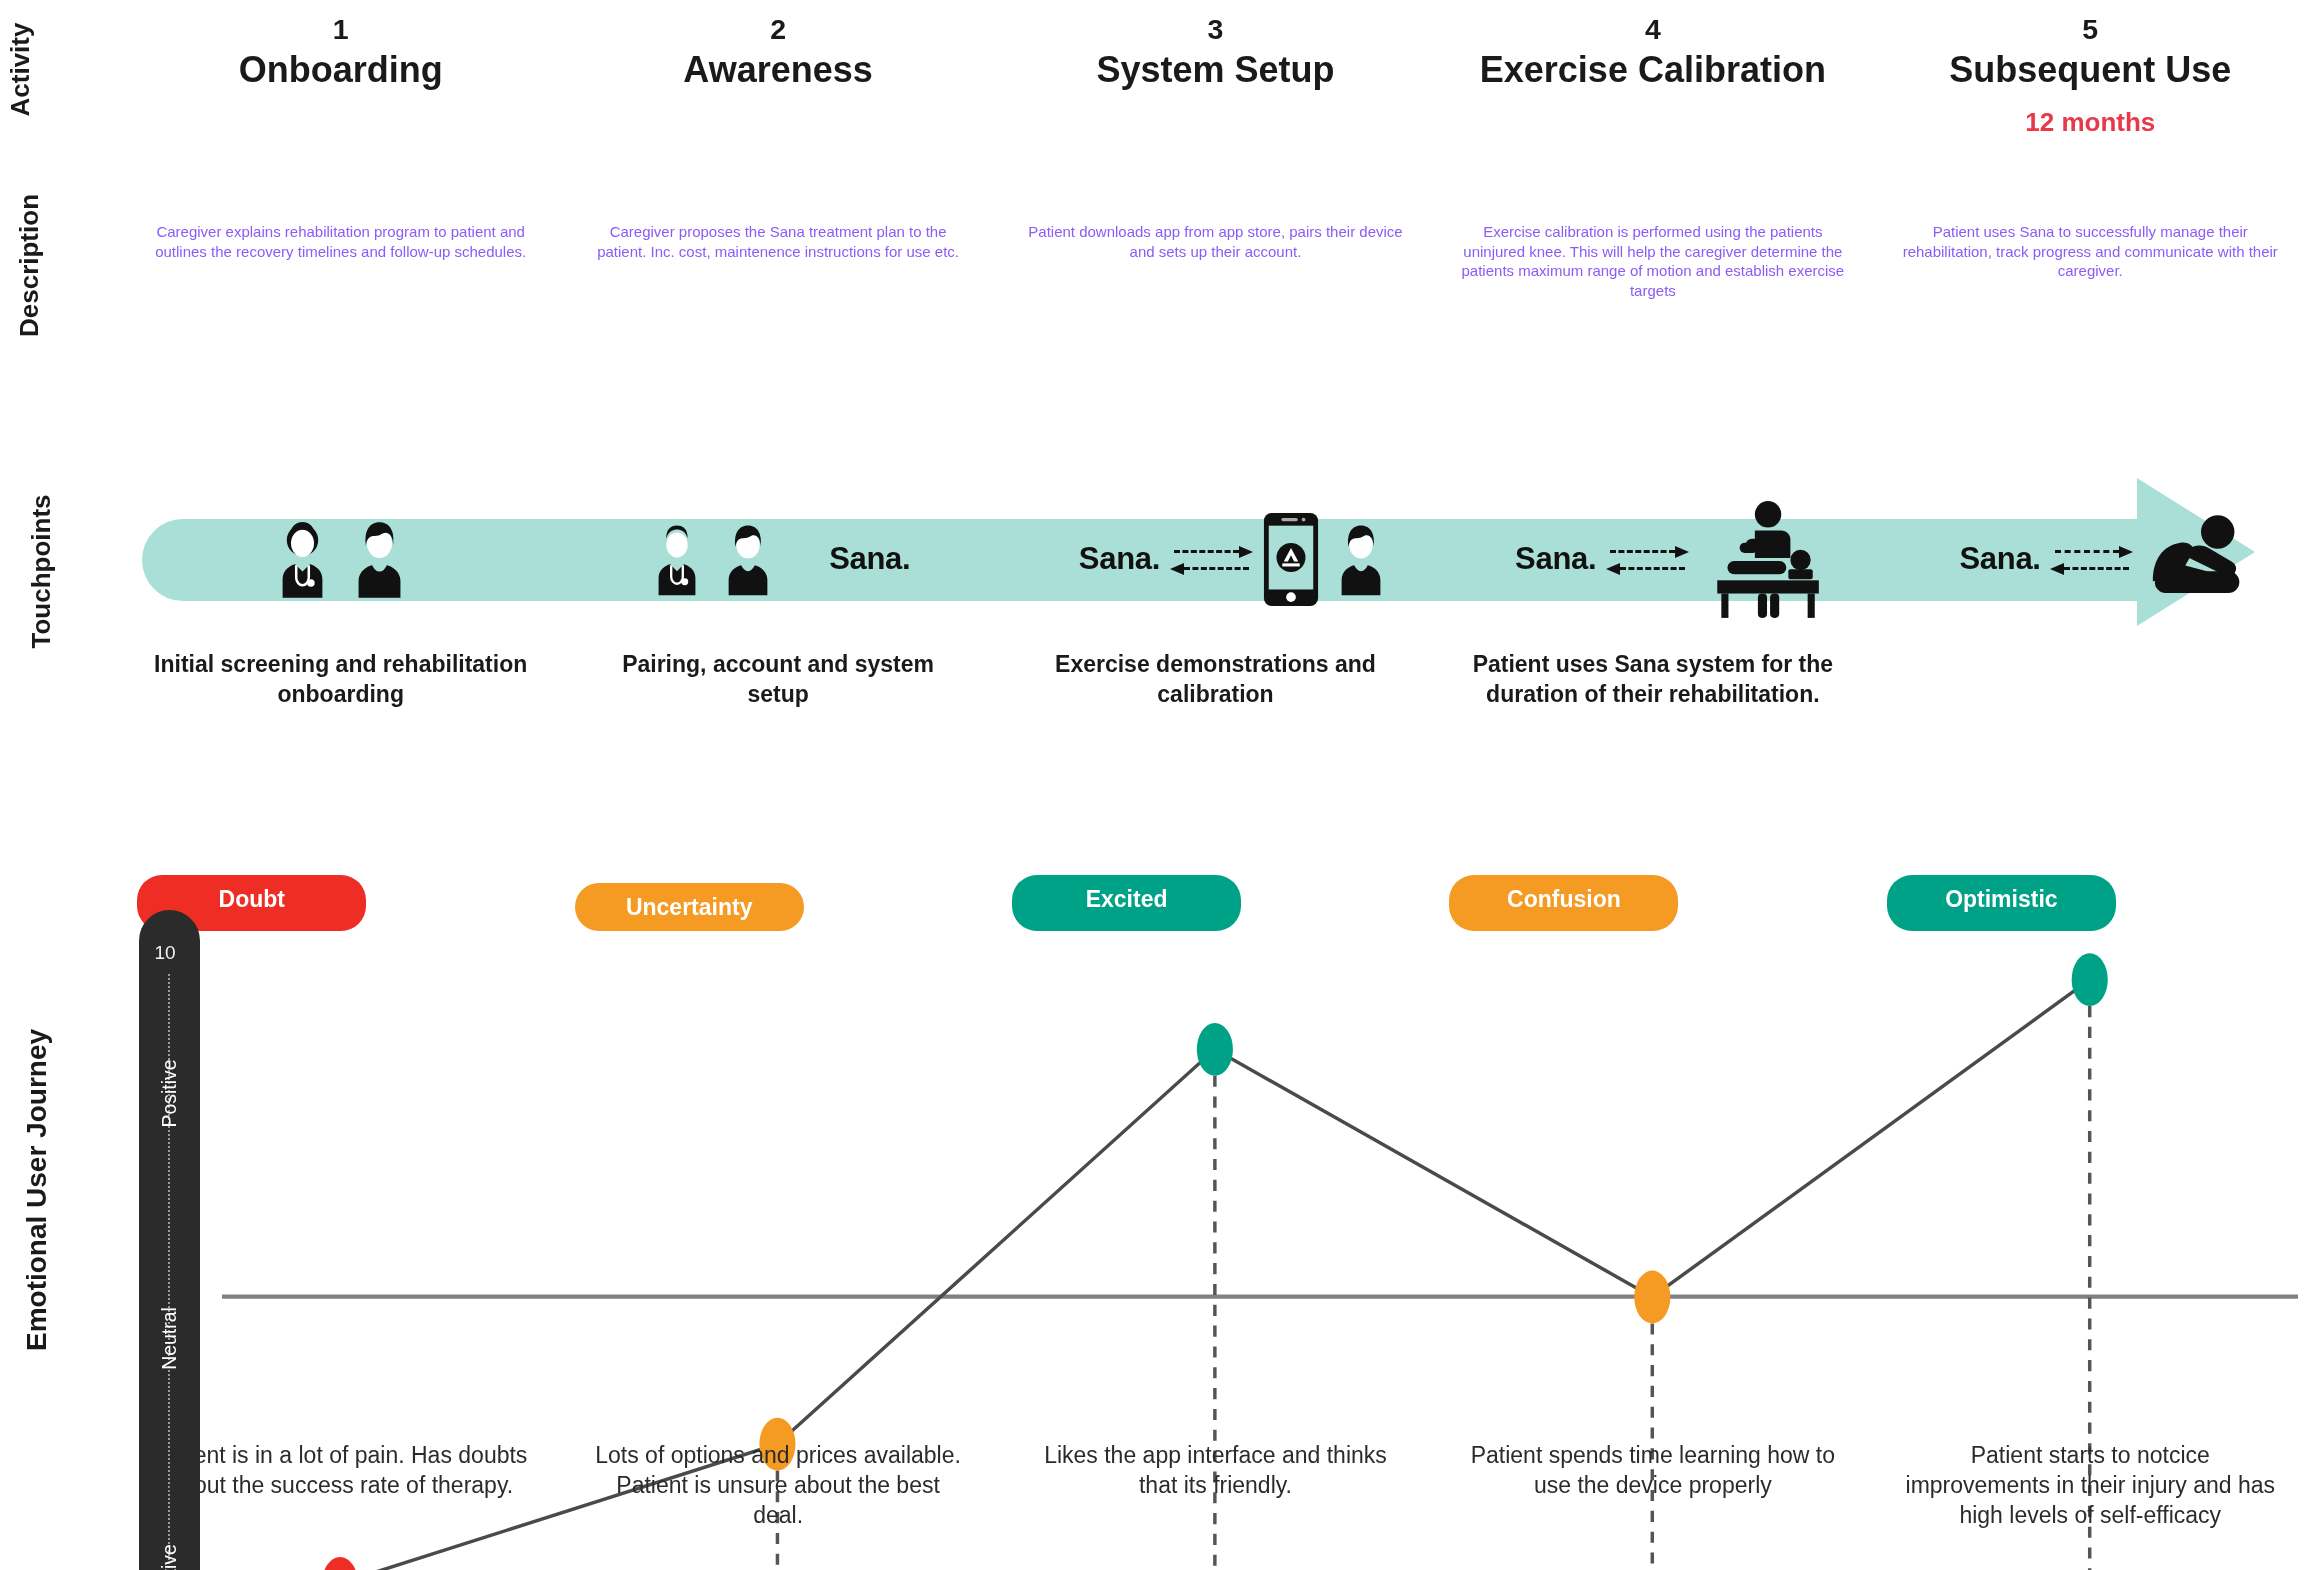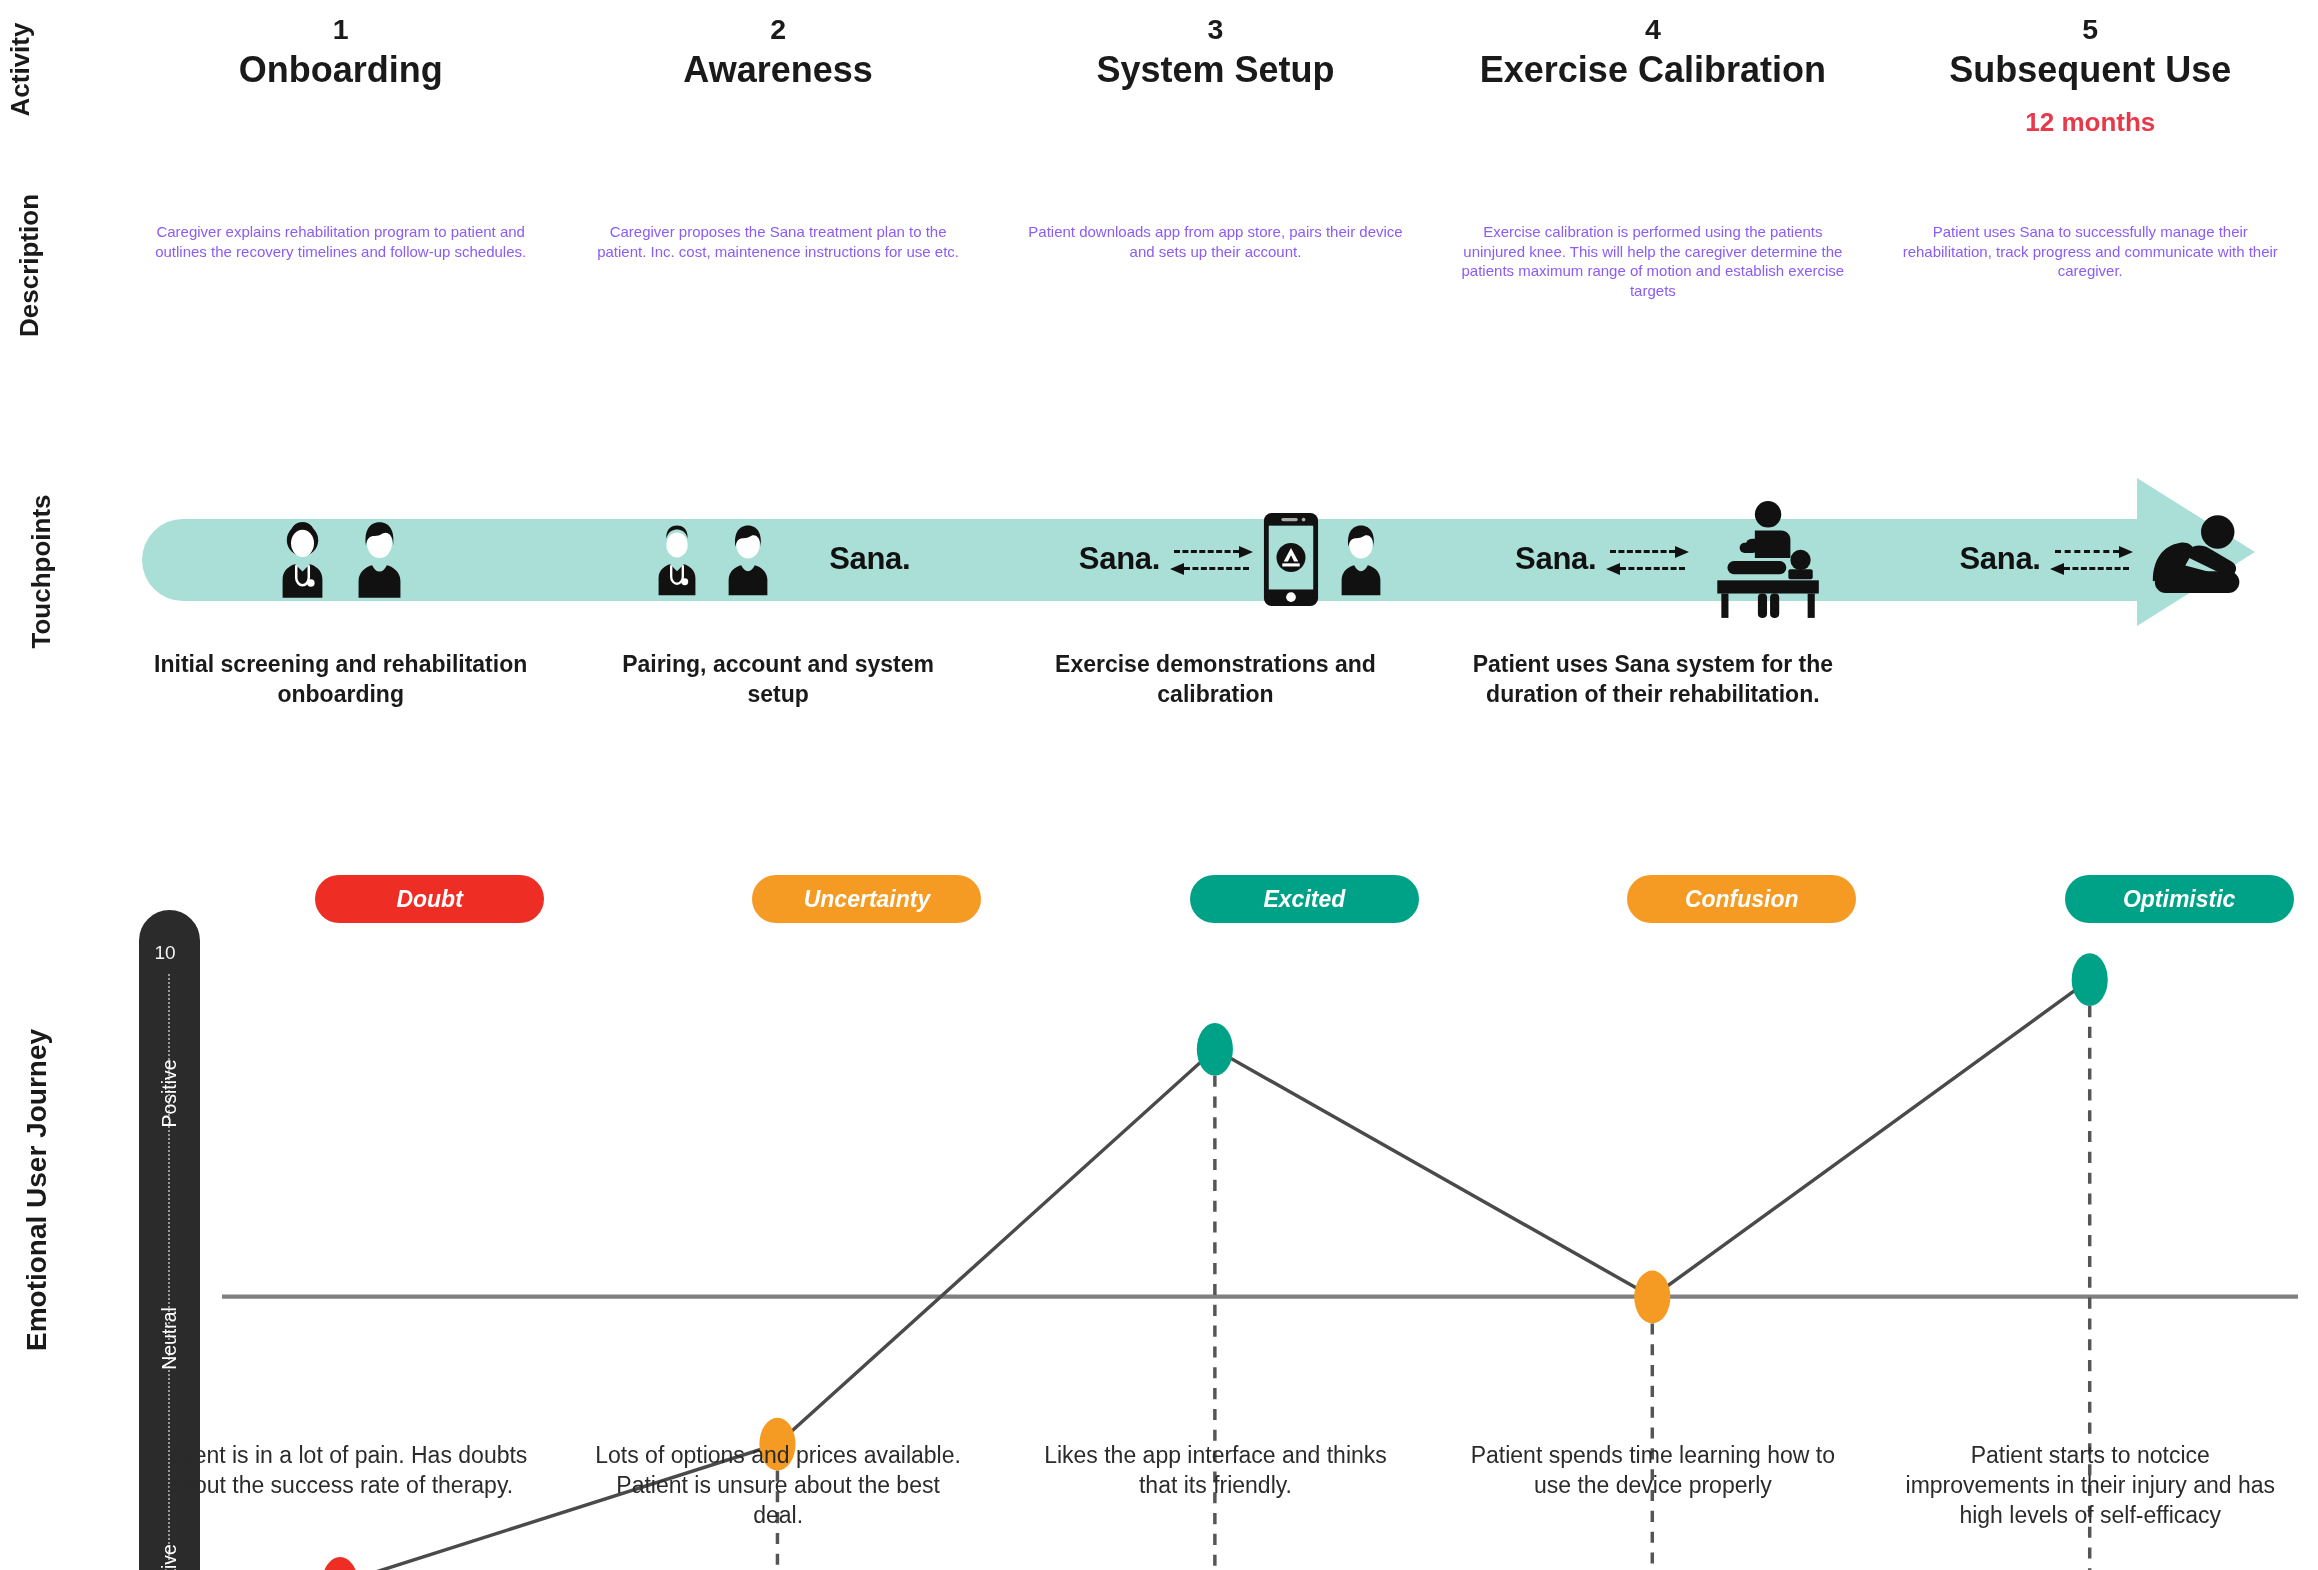--- a/index.html
+++ b/index.html
@@ -96,21 +96,21 @@
   
   .tpcap-row { position: absolute; left: 122px; top: 649px; width: 2187px; display: flex; }
   .tpcap-row .col { padding: 0 32px; }
   .tpcap { font-size: 23px; font-weight: 700; line-height: 1.32; color: #1a1a1a; }
 
   
   .journey { position: absolute; left: 0; top: 854px; width: 2319px; height: 717px; }
 
   
   .pill-row { position: absolute; left: 122px; top: 21px; width: 2187px; display: flex; }
-  .pill-row .col { display: flex; justify-content: flex-end; font-style: italic; }
+  .pill-row .col { display: flex; justify-content: flex-start; }
   .pill {
     display: inline-block;
     min-width: 229px;
     padding: 9.7px 21px;
     border-radius: 25px;
     color: #fff;
     font-size: 23px;
     font-weight: 700;
     text-align: center;
     line-height: 1.25;
@@ -340,21 +340,21 @@
     </div>
   </div>
 
   <div class="journey">
 
     <div class="pill-row">
       <div class="col">
         <span class="pill" id="pill1" style="background: rgb(238, 45, 36);">Doubt</span>
       </div>
       <div class="col">
-        <span class="pill" id="pill2" style="background: rgb(245, 154, 35);">Uncertainty</span>
+        <span class="pill" id="pill2" style="background: rgb(245, 154, 35); margin-top: 8px;">Uncertainty</span>
       </div>
       <div class="col">
         <span class="pill" id="pill3" style="background: rgb(0, 162, 135);">Excited</span>
       </div>
       <div class="col">
         <span class="pill" id="pill4" style="background: rgb(245, 154, 35);">Confusion</span>
       </div>
       <div class="col">
         <span class="pill" id="pill5" style="background: rgb(0, 162, 135);">Optimistic</span>
       </div>

